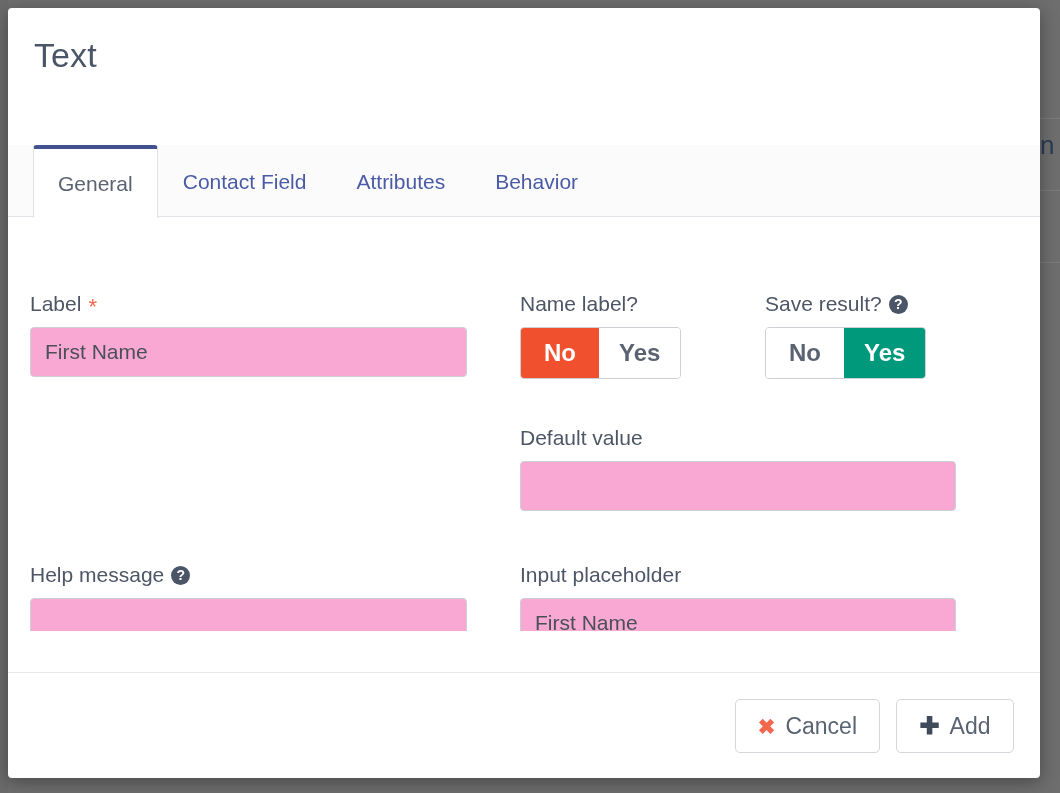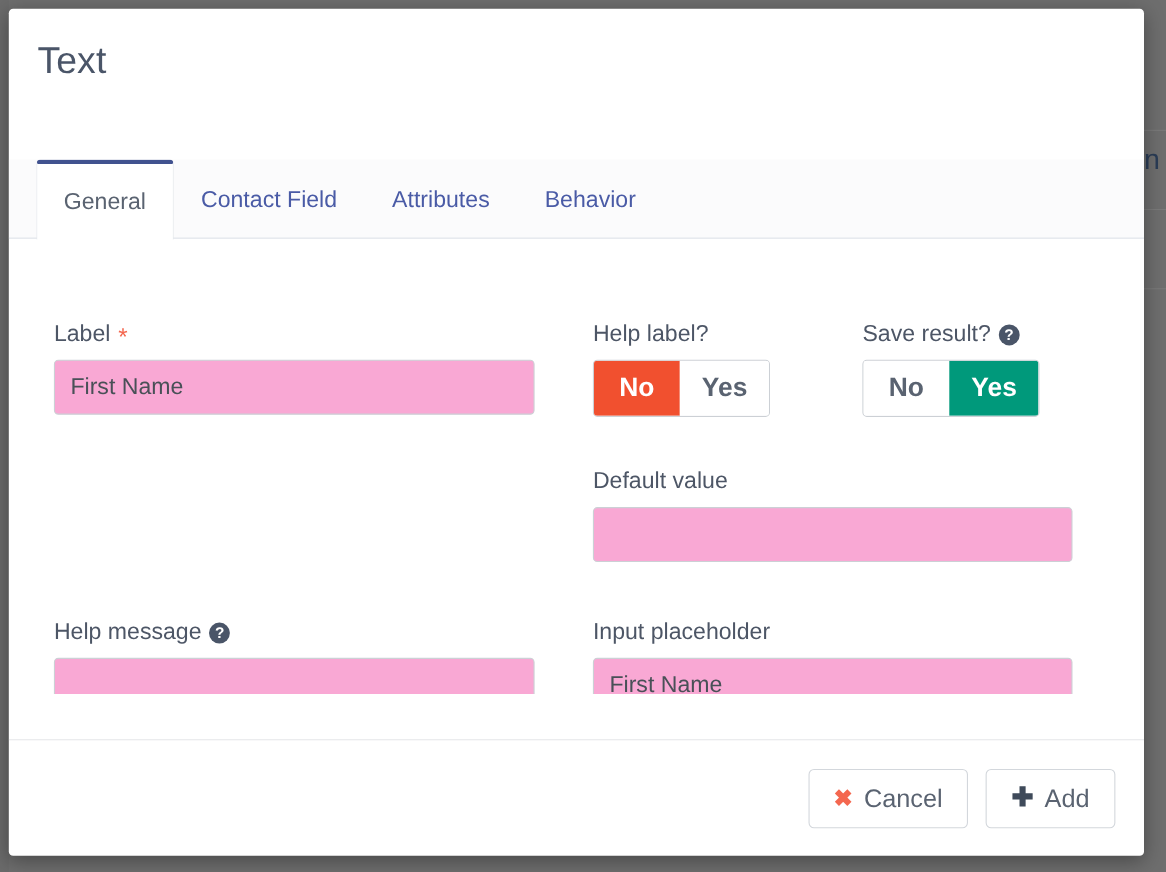--- a/index.html
+++ b/index.html
@@ -121,21 +121,21 @@
     border-color: #dfe3e8;
     border-top: 4px solid #41528f;
     border-radius: 4px 4px 0 0;
     margin-bottom: -1px;
     height: 73px;
   }
 
   
   .modal-body {
     flex: 1 1 auto;
-    padding: 34px 26px 0 41px;
+    padding: 34px 26px 0 22px;
     overflow: hidden;
   }
 
   .grid-row {
     display: flex;
     gap: 0;
   }
   .col-left  { width: 490px; flex: 0 0 490px; }
   .col-mid   { width: 245px; flex: 0 0 245px; }
   .col-right { width: 245px; flex: 0 0 245px; }
@@ -298,21 +298,21 @@
       <div class="col-left">
         <div class="field-label">
           <span>Label</span>
           <span class="req-star">*</span>
         </div>
         <input class="text-input" type="text" value="First Name" style="">
       </div>
 
       <div class="col-mid">
         <div class="field-label">
-          <span>Help label?</span>
+          <span>Name label?</span>
         </div>
         <div class="toggle-group">
           <button class="toggle-btn on-no">No</button>
           <button class="toggle-btn">Yes</button>
         </div>
       </div>
 
       <div class="col-right">
         <div class="field-label">
           <span>Save result?</span>

